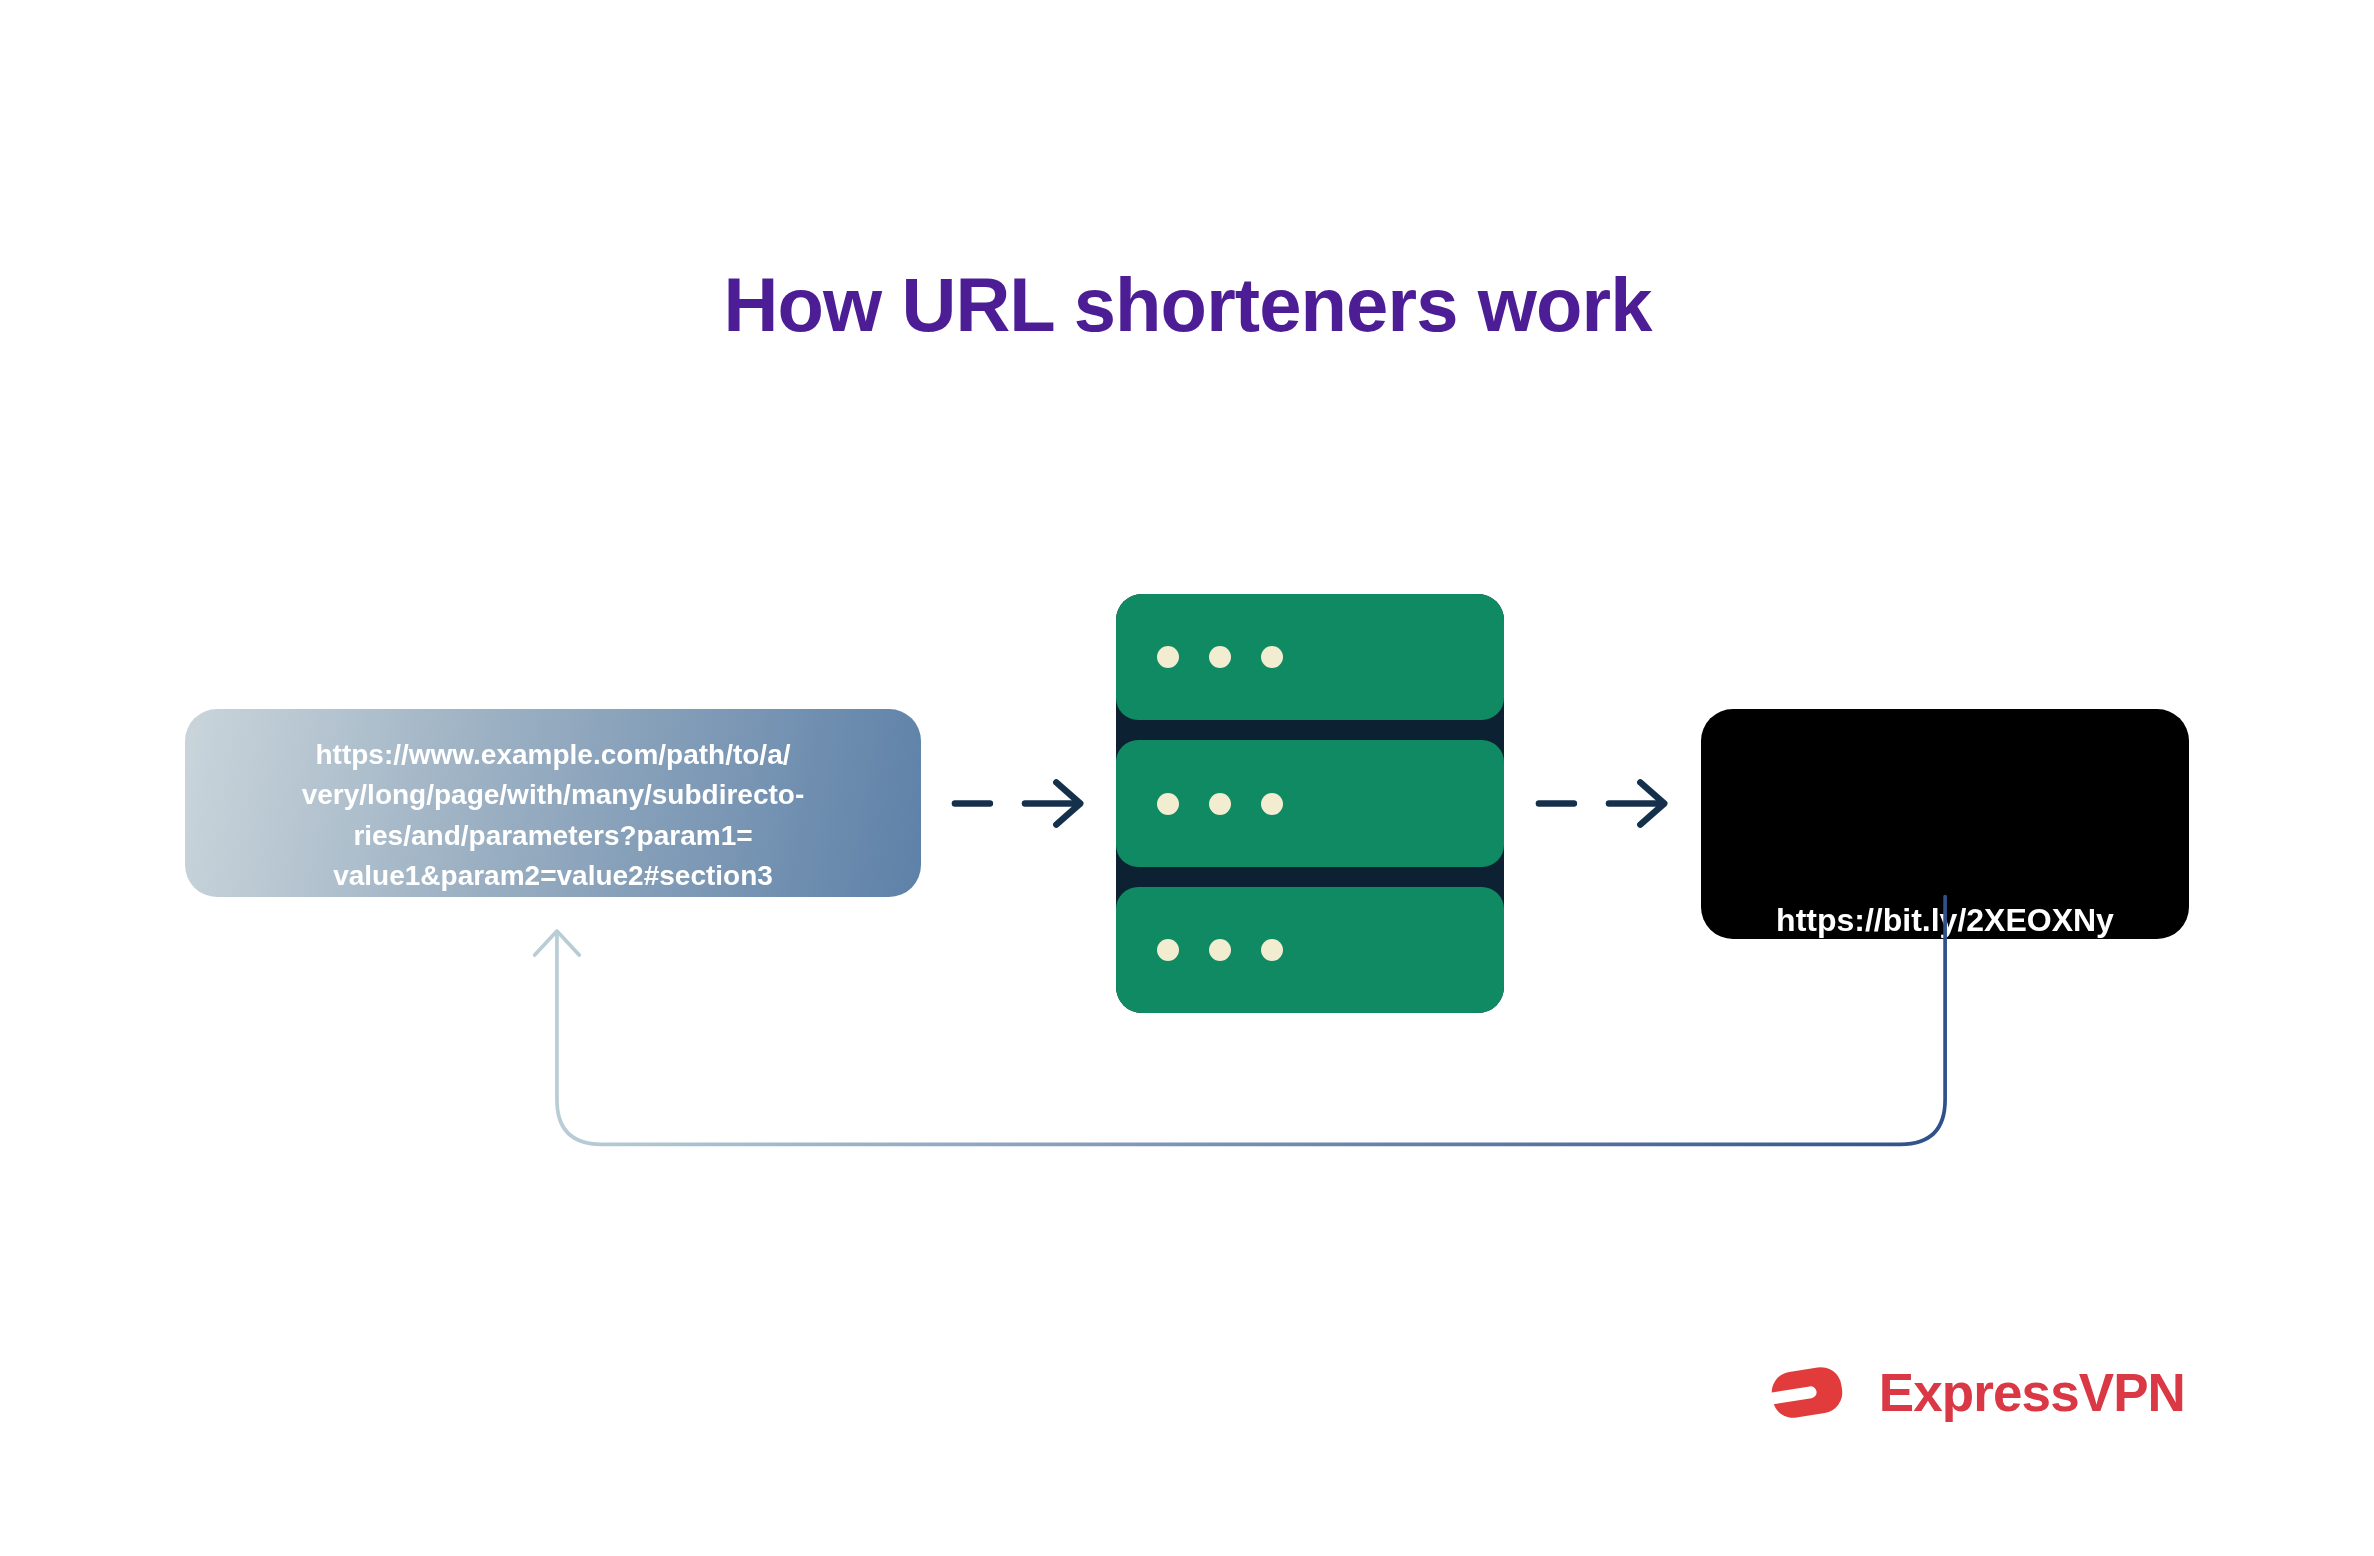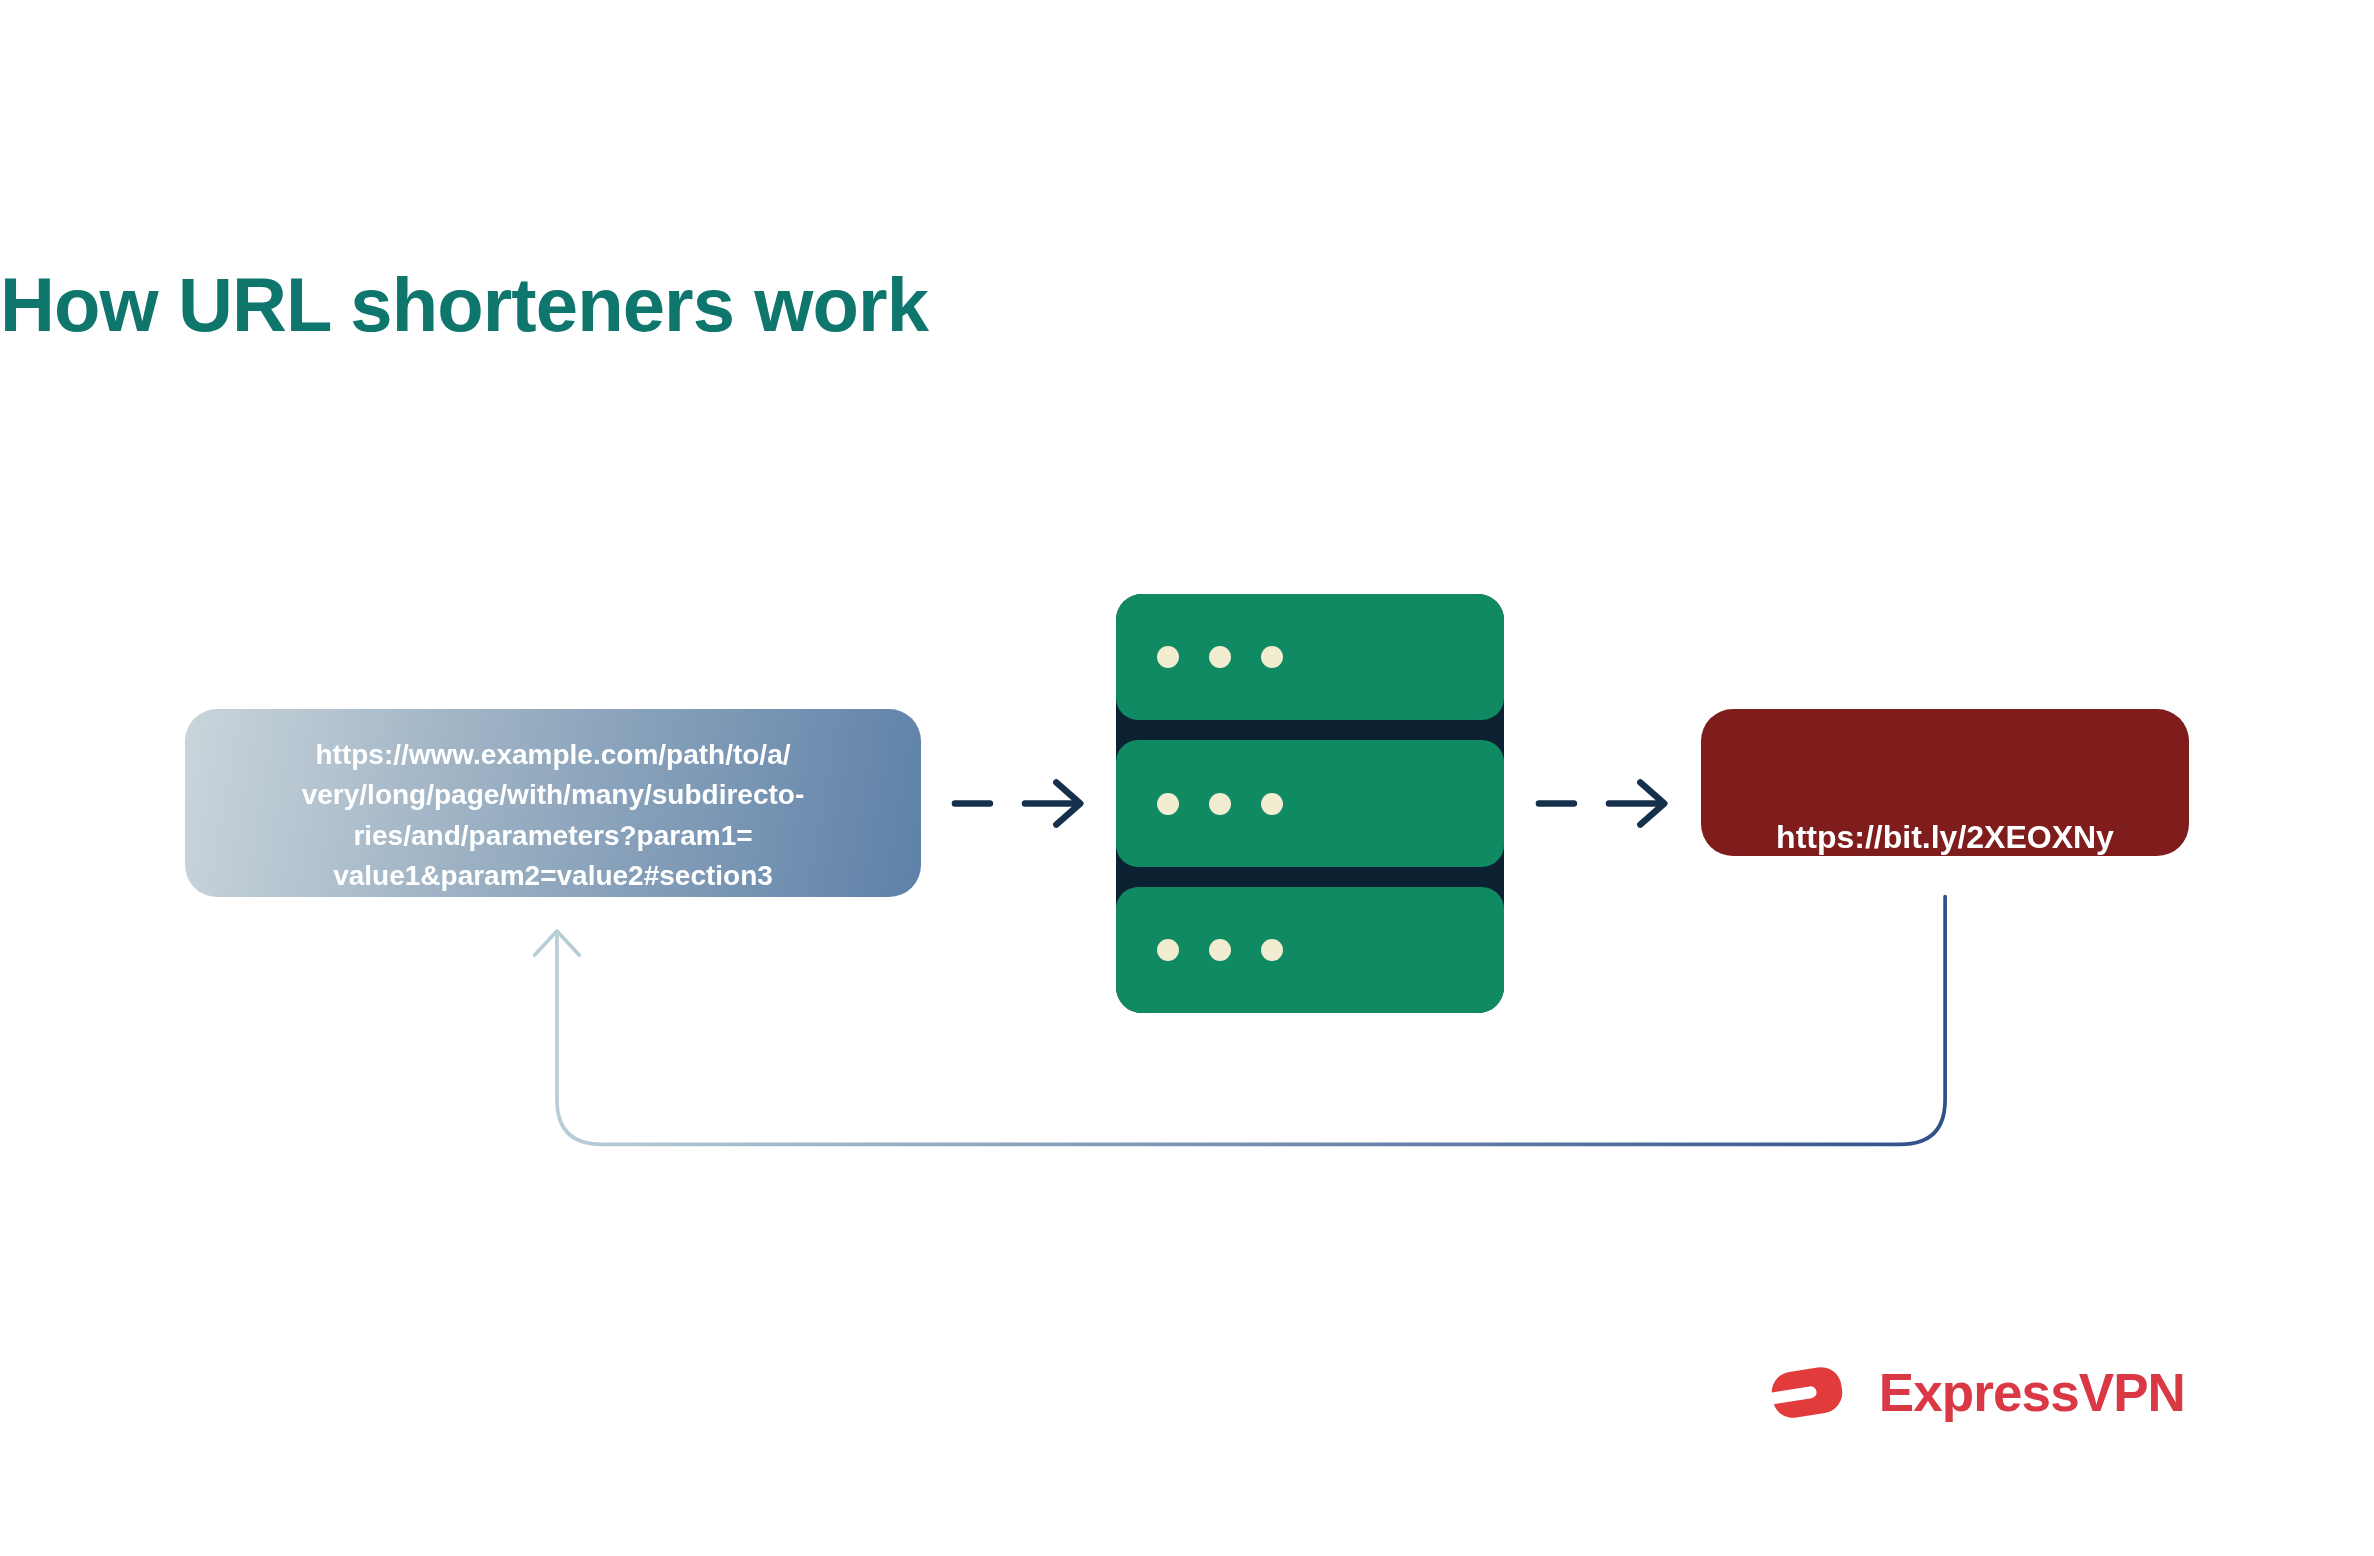--- a/index.html
+++ b/index.html
@@ -13,23 +13,24 @@
     width: 2375px;
     height: 1556px;
     background: #ffffff;
     overflow: hidden;
   }
   .title {
     position: absolute;
     top: 210px;
     left: 0;
     width: 100%;
+    text-align: center;
     font-size: 76px;
     font-weight: 700;
-    color: #0f766e;
+    color: #4c1d95;
     letter-spacing: -0.9px;
   }
   .url-box {
     position: absolute;
     display: flex;
     align-items: flex-end;
     justify-content: center;
     text-align: center;
     color: #ffffff;
     box-sizing: border-box;
@@ -46,23 +47,23 @@
   .long-url .url-text {
     font-size: 28px;
     line-height: 1.45;
     font-weight: 600;
     white-space: pre-line;
   }
   .short-url {
     left: 1701px;
     top: 709px;
     width: 488px;
-    height: 147px;
+    height: 230px;
     border-radius: 32px;
-    background: #7f1d1d;
+    background: #000000;
   }
   .short-url .url-text {
     font-size: 32px;
     font-weight: 600;
   }
   .server {
     position: absolute;
     left: 1116px;
     top: 594px;
     width: 388px;

